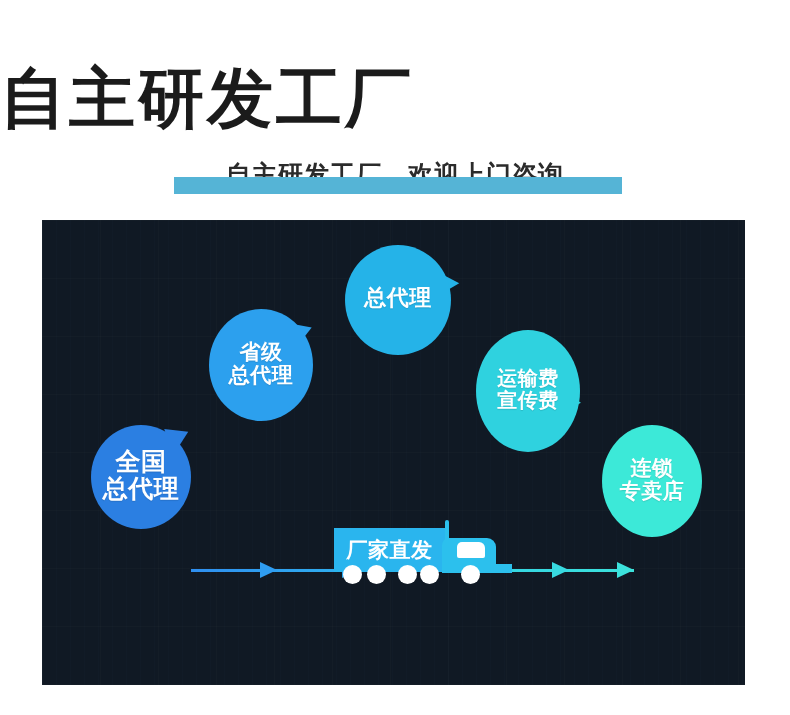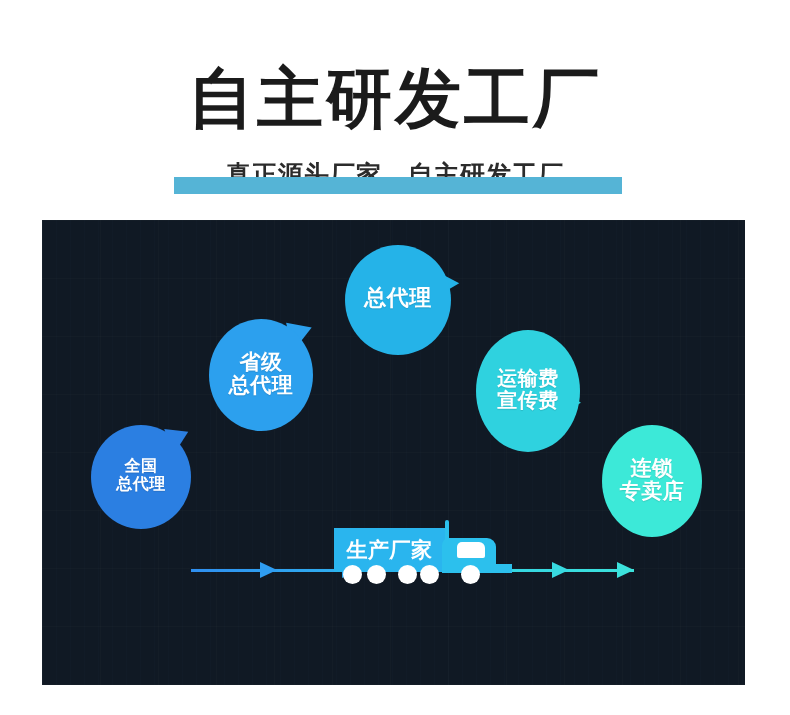--- a/index.html
+++ b/index.html
@@ -31,21 +31,20 @@
     width: 790px;
     height: 205px;
   }
 
   .title-wrap {
     position: absolute;
     left: 0;
     top: 55px;
     width: 790px;
     height: 90px;
-    text-align: center;
   }
 
   .title-underline {
     position: absolute;
     left: 174px;
     top: 122px;
     width: 448px;
     height: 17px;
     background: #55b4d6;
     z-index: 1;
@@ -120,35 +119,35 @@
     height: 0;
   }
 
   
   #bubble-1 {
     left: 49px;   
     top: 205px;
     width: 100px;
     height: 104px;
     background: #2b7fe2;
-    font-size: 16px;
+    font-size: 25px;
   }
   #bubble-1-tail {
     left: 126px;
     top: 205px;
     border-left: 22px solid #2b7fe2;
     border-top: 10px solid transparent;
     border-bottom: 18px solid transparent;
     transform: rotate(-18deg);
   }
 
   
   #bubble-2 {
     left: 167px;
-    top: 99px;
+    top: 89px;
     width: 104px;
     height: 112px;
     background: #2ca0ee;
     font-size: 21px;
   }
   #bubble-2-tail {
     left: 247px;
     top: 100px;
     border-left: 24px solid #2ca0ee;
     border-top: 10px solid transparent;
@@ -360,21 +359,21 @@
 
 <div class="page">
 
   <div class="header">
 
     <div class="title-wrap">
       <div class="title-underline"></div>
       <div class="main-title">自主研发工厂</div>
     </div>
 
-    <div class="subtitle">真正源头厂家，自主研发工厂</div>
+    <div class="subtitle">自主研发工厂，欢迎上门咨询</div>
   </div>
 
   <div class="panel">
     <div class="panel-pattern"></div>
 
     <div class="bubble-tail" id="bubble-1-tail"></div>
     <div class="bubble" id="bubble-1">
       <div>
         <span>全国</span>
         <span>总代理</span>
@@ -419,21 +418,21 @@
       <div class="arrow-head" id="arrow-2"></div>
 
       <div class="flow-line" id="flow-line-right"></div>
       <div class="arrow-head" id="arrow-3"></div>
       <div class="arrow-head" id="arrow-4"></div>
 
     </div>
 
     <div class="truck">
       <div class="truck-box"></div>
-      <div class="truck-box-label">生产厂家</div>
+      <div class="truck-box-label">厂家直发</div>
       <div class="truck-exhaust"></div>
       <div class="truck-cab"></div>
       <div class="truck-window"></div>
       <div class="truck-deck"></div>
       <div class="wheel" id="wheel-1"></div>
       <div class="wheel" id="wheel-2"></div>
       <div class="wheel" id="wheel-3"></div>
       <div class="wheel" id="wheel-4"></div>
       <div class="wheel" id="wheel-5"></div>
     </div>

